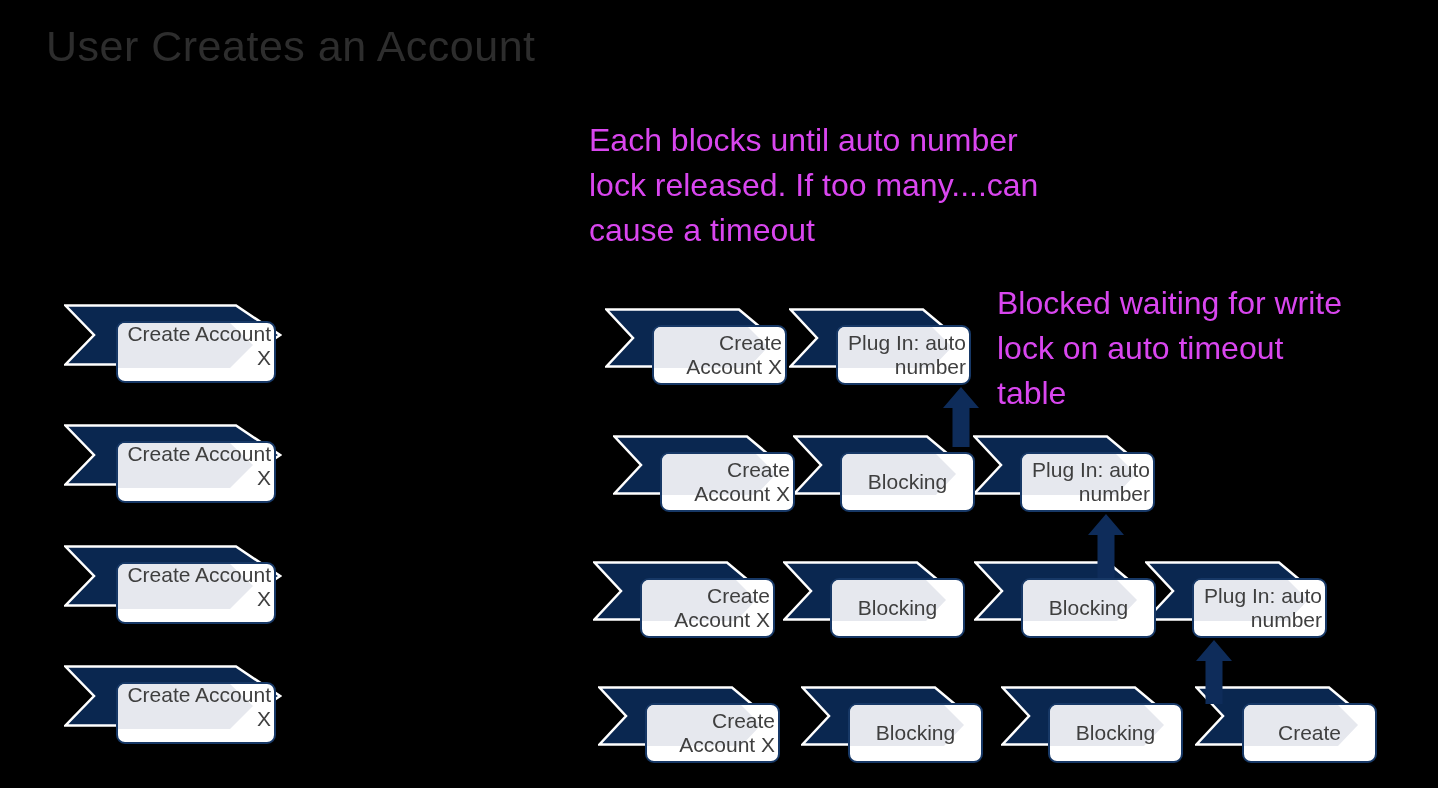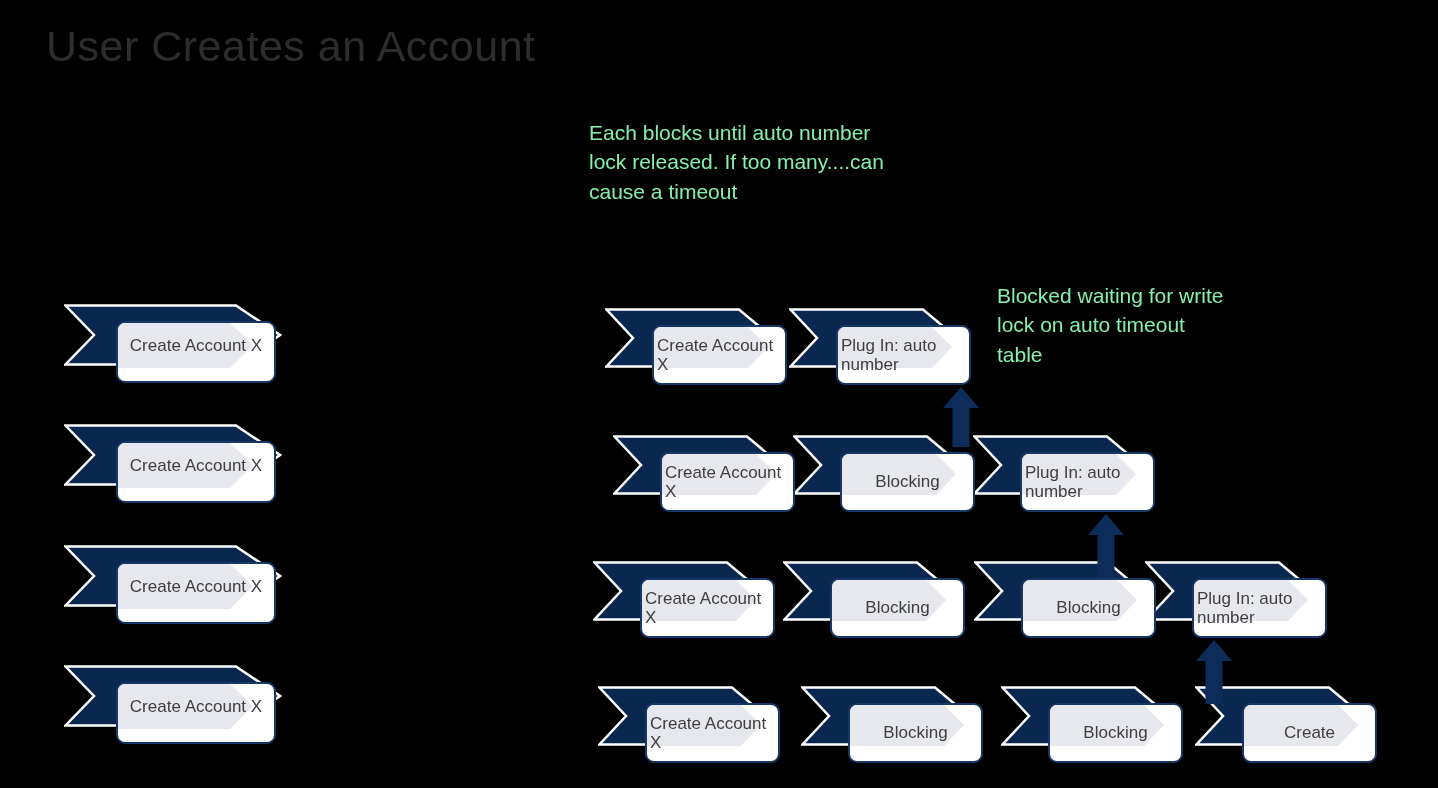--- a/index.html
+++ b/index.html
@@ -1,31 +1,31 @@
 <!DOCTYPE html>
 <html><head>
 <meta charset="utf-8">
 <style>
   html,body{margin:0;padding:0;background:#000;}
   .slide{position:relative;width:1438px;height:788px;background:#000;overflow:hidden;
          font-family:"Liberation Sans",sans-serif;}
   .title{position:absolute;left:46px;top:22px;font-size:43px;font-weight:400;
          color:#2d2d2d;letter-spacing:0.5px;}
-  .note{position:absolute;white-space:pre-line;color:#86efac;font-size:21px;line-height:1.4;}
+  .note{position:absolute;white-space:pre-line;color:#d946ef;font-size:32px;line-height:1.4;}
   .note-left{left:33px;top:150px;width:430px;}
   .note-mid{left:589px;top:118px;width:560px;}
   .note-right{left:997px;top:281px;width:430px;}
 
   .item{position:absolute;}
   .chev{position:absolute;left:0;top:0;z-index:1;}
   .box{position:absolute;z-index:3;background:#ffffff;border:2px solid #173866;
        border-radius:9px;overflow:hidden;}
   .inner{position:absolute;left:0;top:0;}
   .lbl{position:absolute;left:3px;right:3px;display:flex;align-items:center;justify-content:center;
-       text-align:left;font-size:17px;color:#3f3f3f;line-height:1.13;}
+       text-align:right;font-size:21px;color:#3f3f3f;line-height:1.13;}
   .item-l .box{left:52px;top:17px;width:156px;height:58px;}
   .item-l .lbl{top:0;height:45px;}
   .item-r .box{left:47px;top:17px;width:131px;height:56px;}
   .item-r .lbl{top:0;bottom:0;}
   .arrow{position:absolute;z-index:2;}
 </style>
 </head>
 <body>
 
 <div class="slide">

